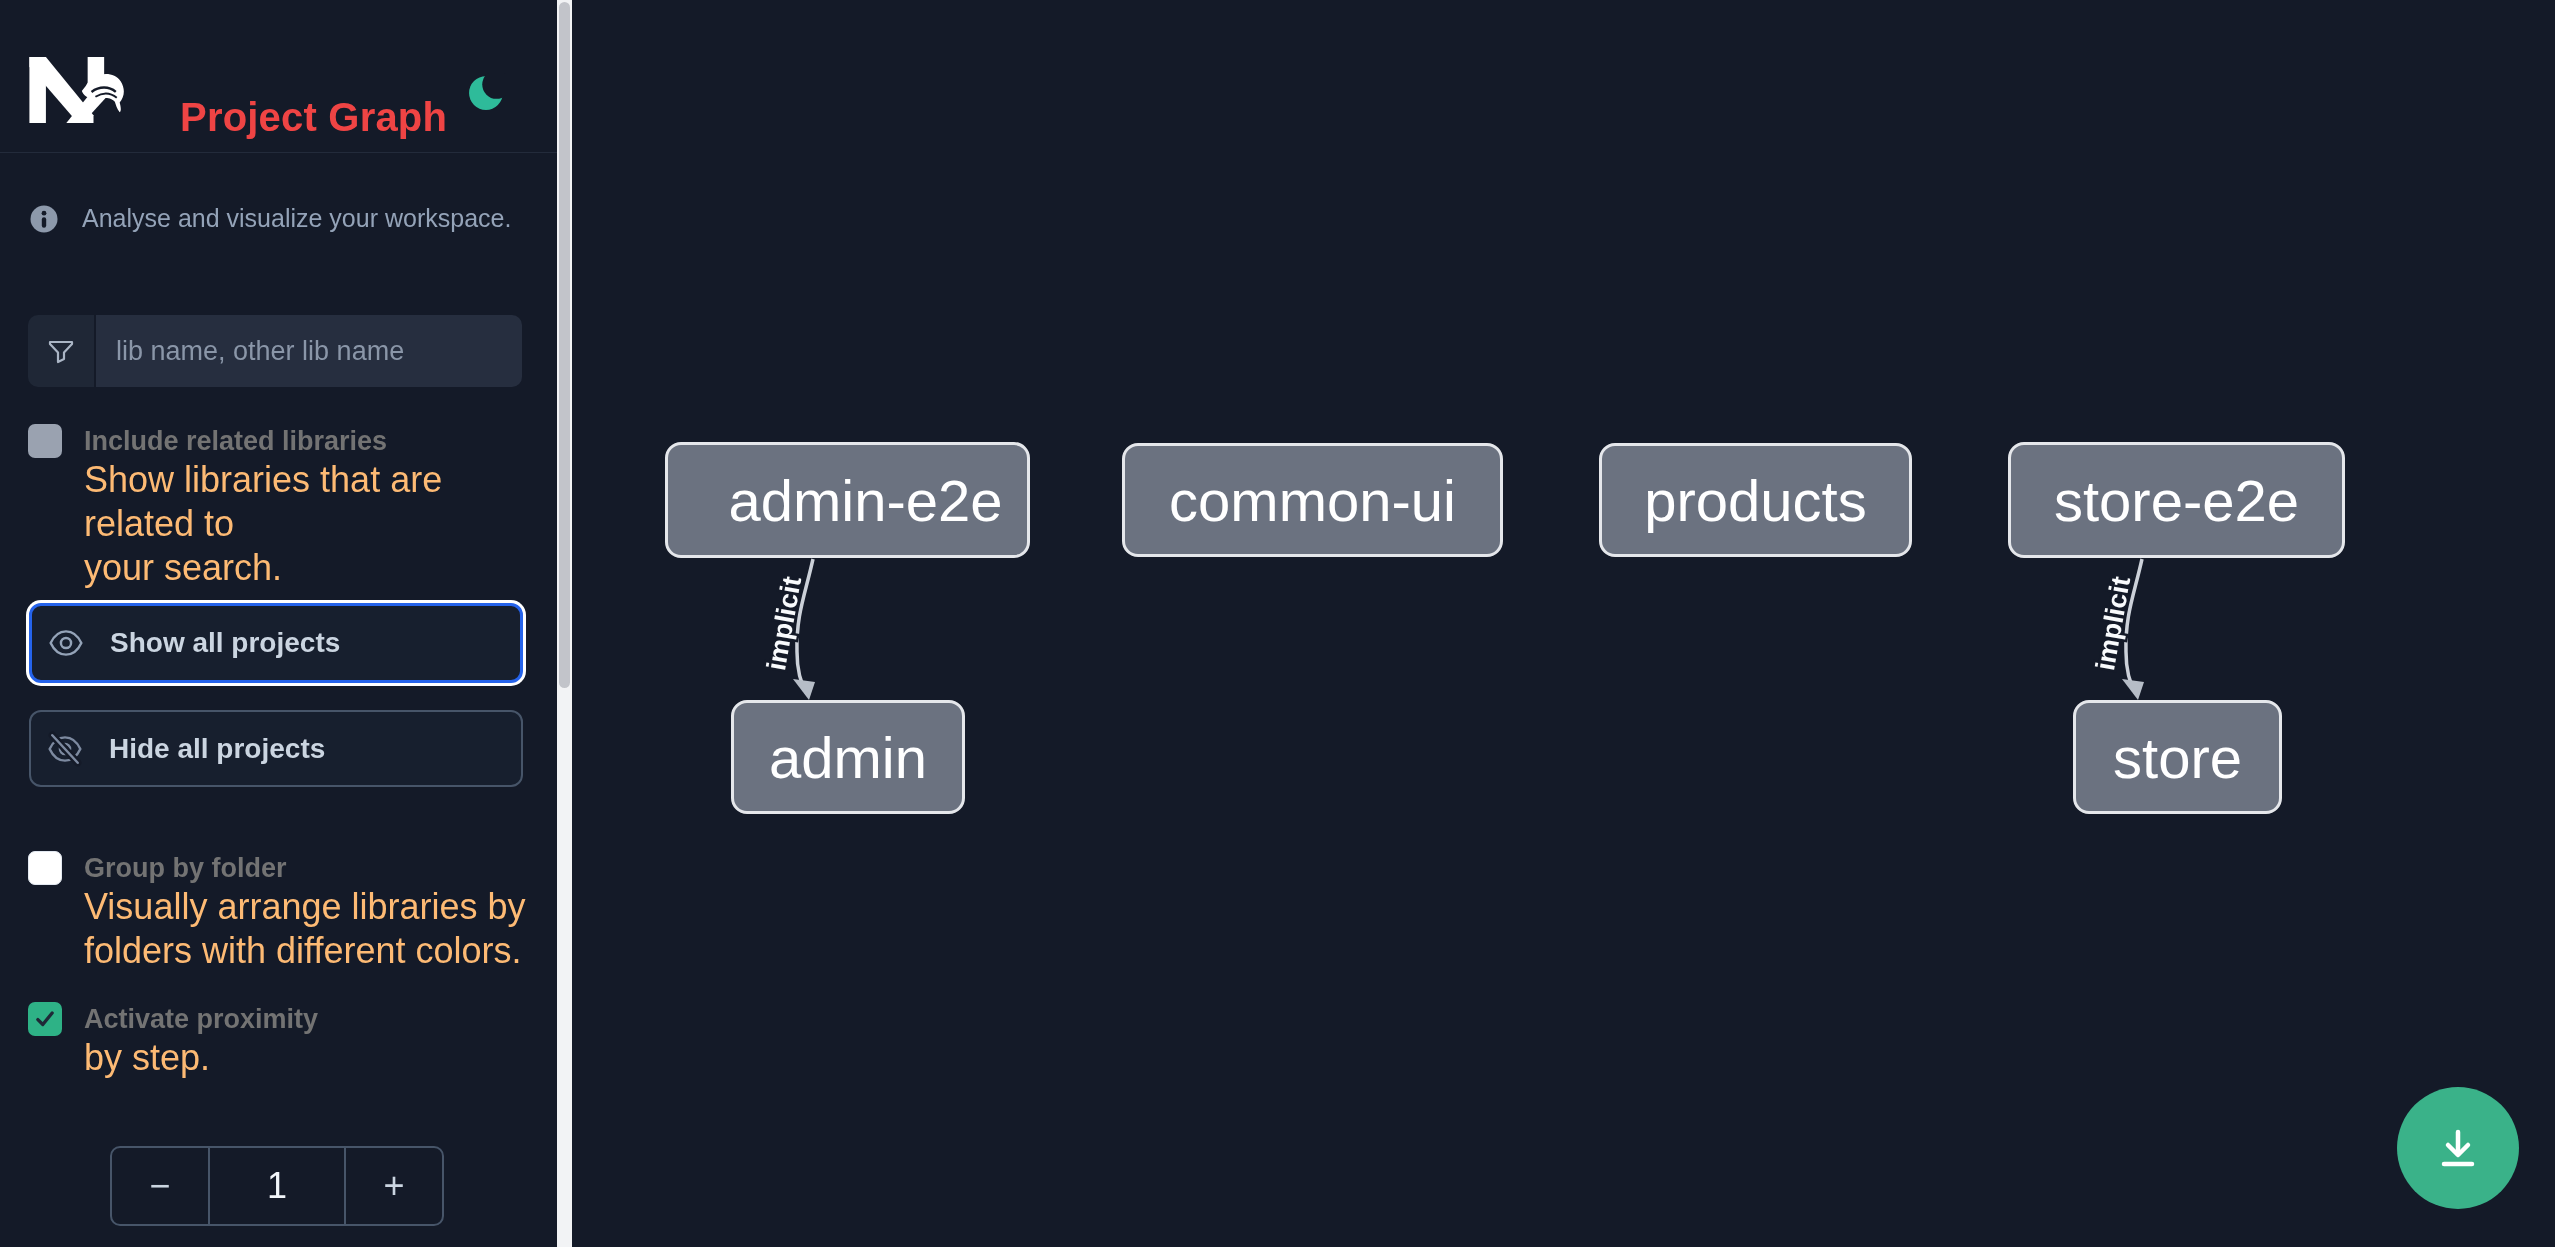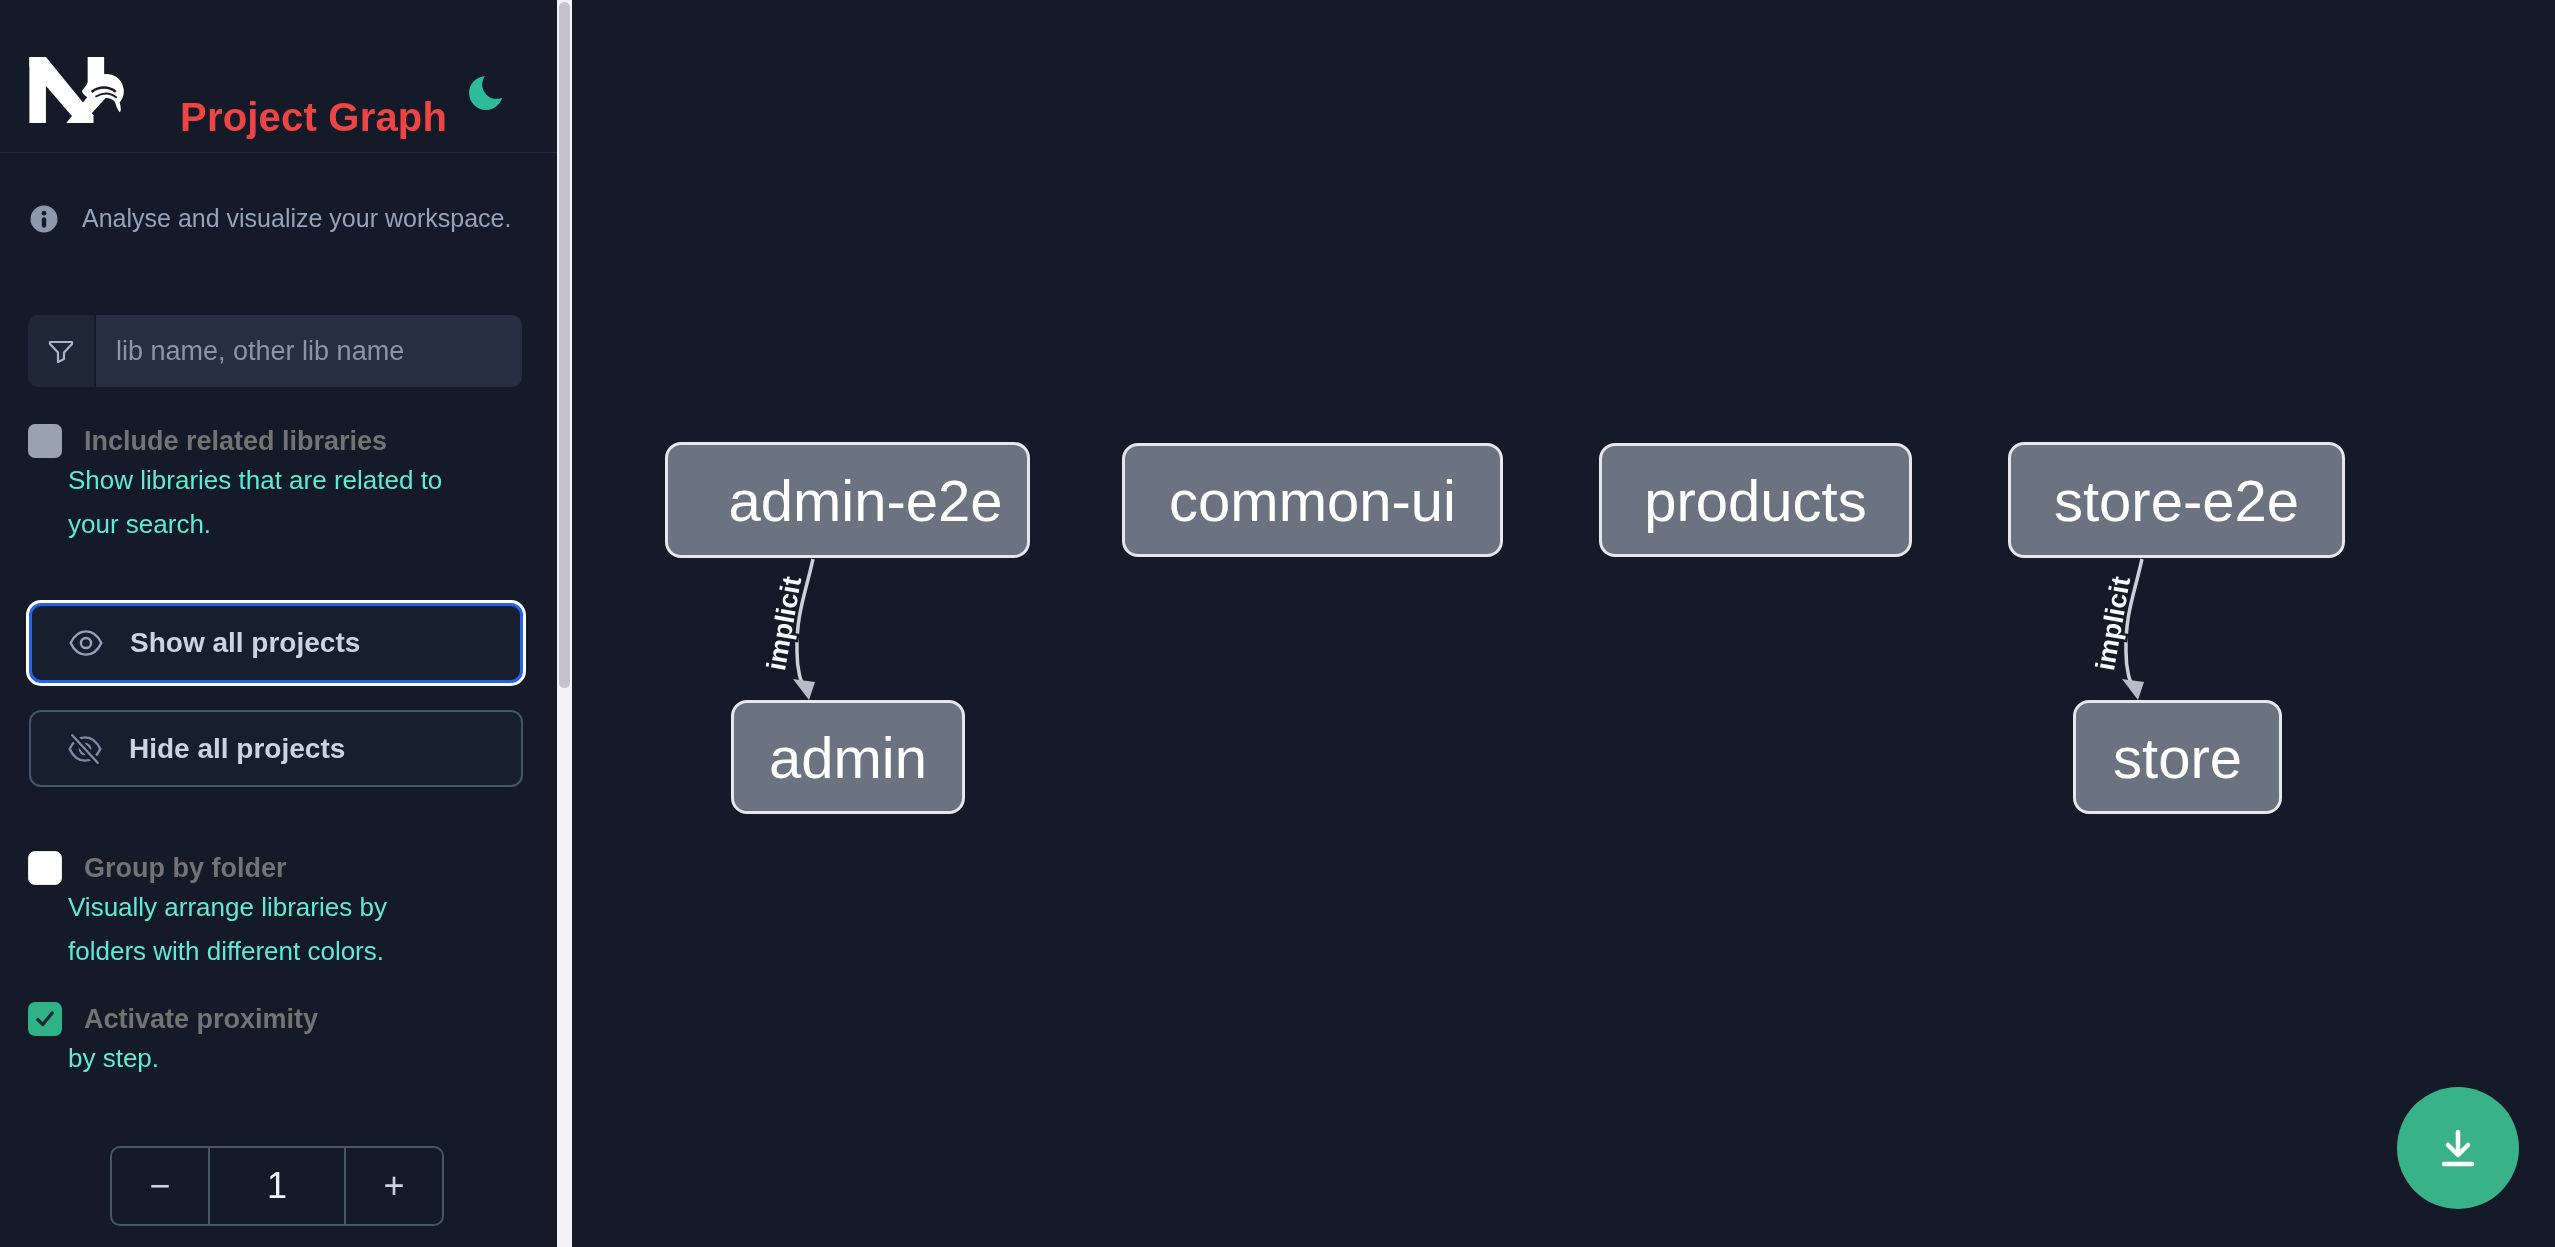--- a/index.html
+++ b/index.html
@@ -21,23 +21,23 @@
   .search{position:absolute;left:28px;top:315px;width:494px;height:72px;border-radius:10px;overflow:hidden;display:flex;}
   .search .icell{width:66px;background:#1f2736;display:flex;align-items:center;justify-content:center;border-right:2px solid #141a28;}
   .search input{flex:1;background:#262e3f;border:0;outline:none;color:#dbe3ee;font-size:27px;font-family:"Liberation Sans",sans-serif;padding:9px 20px;}
   .search input::placeholder{color:#8a96a8;opacity:1;}
   
   .cb{position:absolute;left:28px;width:34px;height:34px;border-radius:7px;box-sizing:border-box;cursor:pointer;}
   .cb.gray{background:#9aa2b0;}
   .cb.white{background:#ffffff;border:1px solid #e2e8f0;}
   .cb.green{background:#2eb286;display:flex;align-items:center;justify-content:center;}
   .t-title{position:absolute;left:84px;font-size:27px;font-weight:700;color:#737373;line-height:34px;}
-  .t-desc{position:absolute;left:68px;font-size:26px;color:#5eead4;line-height:44px;}
+  .t-desc{position:absolute;left:84px;font-size:36px;color:#fdba74;line-height:44px;}
   
-  .act{position:absolute;left:29px;width:494px;box-sizing:border-box;border-radius:12px;background:#171f2e;display:flex;align-items:center;gap:26px;padding:0 36px;cursor:pointer;}
+  .act{position:absolute;left:29px;width:494px;box-sizing:border-box;border-radius:12px;background:#171f2e;display:flex;align-items:center;gap:26px;padding:0 16px;cursor:pointer;}
   .act .lbl{font-size:28px;font-weight:600;color:#cbd5e1;}
   .act.focused{height:80px;top:603px;border:3px solid #2563eb;box-shadow:0 0 0 3px #ffffff;}
   .act.plain{height:77px;top:710px;border:2px solid #475569;}
   
   .stepper{position:absolute;left:110px;top:1146px;width:334px;height:80px;box-sizing:border-box;border:2px solid #475569;border-radius:10px;display:flex;overflow:hidden;}
   .stepper .cell{display:flex;align-items:center;justify-content:center;color:#cbd5e1;font-size:36px;cursor:pointer;}
   .stepper .dec{width:96px;border-right:2px solid #475569;}
   .stepper .val{width:134px;color:#f1f5f9;font-size:36px;cursor:default;}
   .stepper .inc{flex:1;border-left:2px solid #475569;}
   

